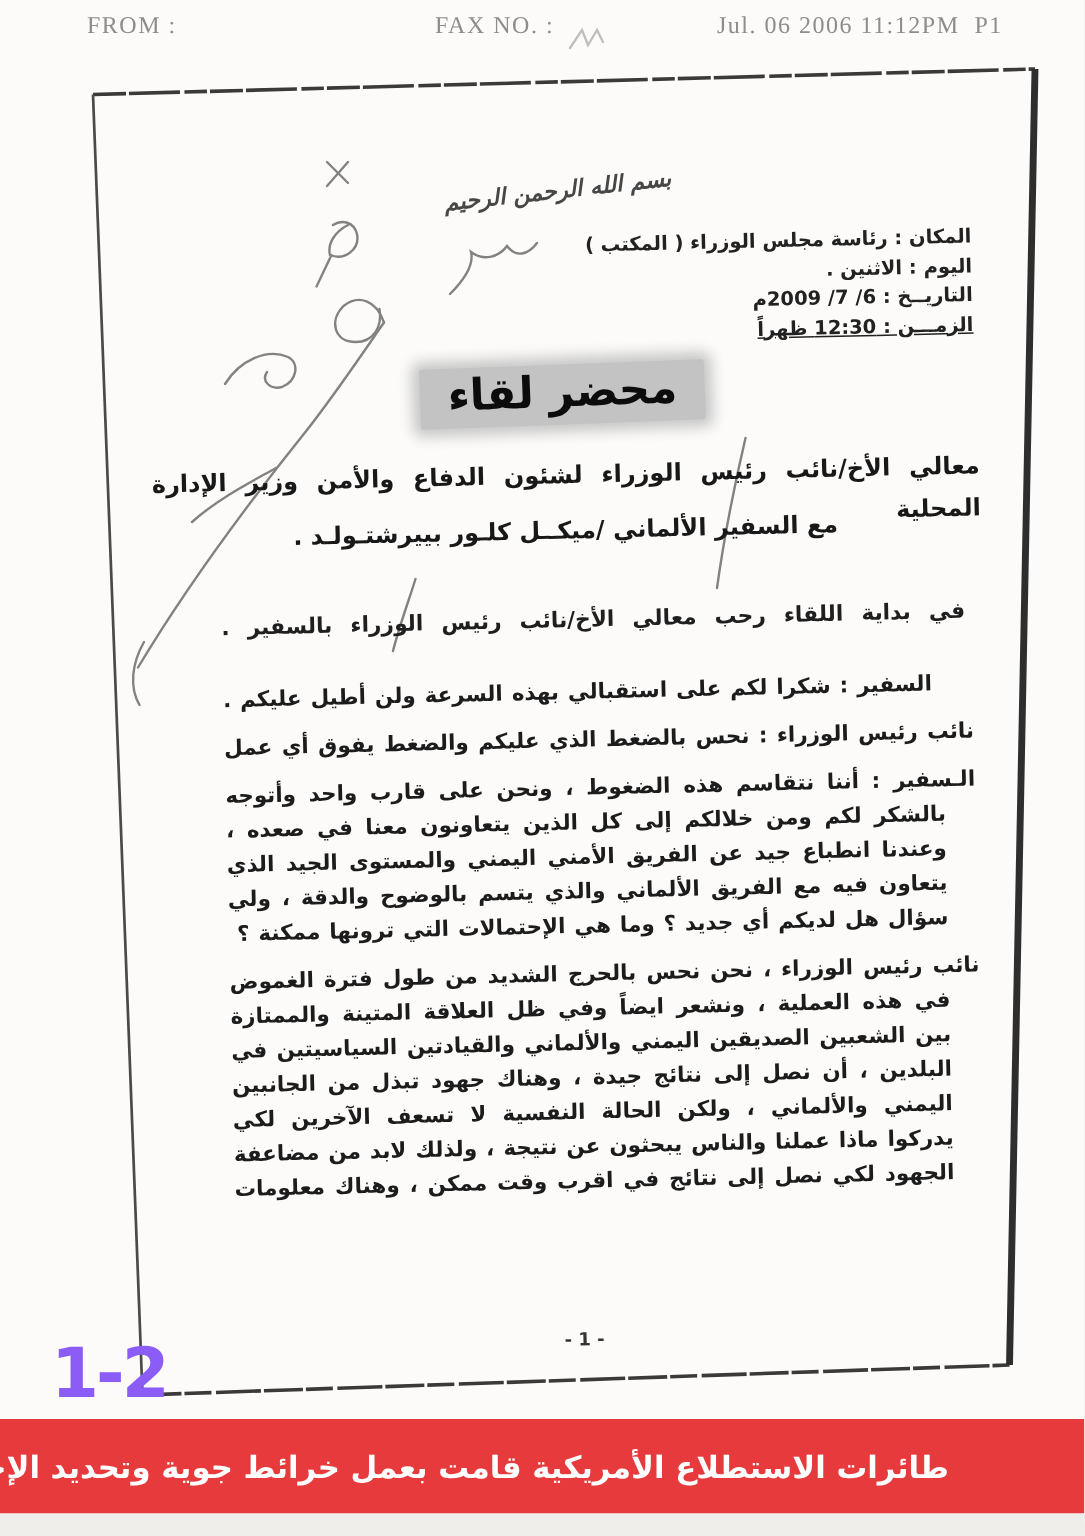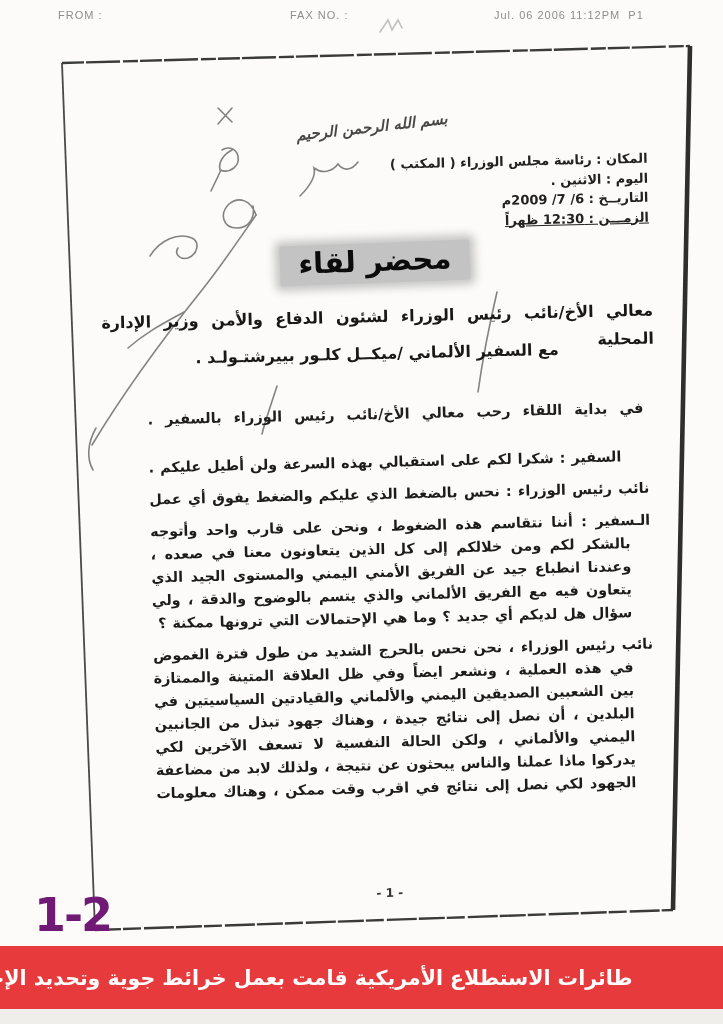--- a/index.html
+++ b/index.html
@@ -4,26 +4,26 @@
 <style>
   html,body{margin:0;padding:0;background:#e9e9e9;}
   .screen{
     position:relative;width:723px;height:1024px;overflow:hidden;
     background:#fcfbf9;
     font-family:"DejaVu Sans", sans-serif;
   }
   
   .fax-row span{
     position:absolute;top:9px;
-    font-family:Liberation Sans, sans-serif;
-    font-size:11px;color:#8d8d8d;letter-spacing:1px;white-space:pre;
+    font-family:Liberation Serif, serif;
+    font-size:16px;color:#8d8d8d;letter-spacing:1px;white-space:pre;
   }
   .fax-from{left:58px;}
   .fax-no{left:290px;}
-  .fax-time{left:494px;}
+  .fax-time{left:478px;}
 
   svg.overlay{position:absolute;left:0;top:0;width:723px;height:1024px;pointer-events:none;}
 
   
   #doc-content{
     position:absolute;left:0;top:0;width:723px;height:1024px;
     transform:rotate(-1.35deg);transform-origin:380px 520px;
     color:#1f1f1f;direction:rtl;
   }
   .basmala{
@@ -148,21 +148,21 @@
     <div class="paras">
       <p class="last-left">السفير : شكرا لكم على استقبالي بهذه السرعة ولن أطيل عليكم .</p>
       <p class="last-just">نائب رئيس الوزراء : نحس بالضغط الذي عليكم والضغط يفوق أي عمل</p>
       <p class="last-right">الـسفير : أننا نتقاسم هذه الضغوط ، ونحن على قارب واحد وأتوجه بالشكر لكم ومن خلالكم إلى كل الذين يتعاونون معنا في صعده ، وعندنا انطباع جيد عن الفريق الأمني اليمني والمستوى الجيد الذي يتعاون فيه مع الفريق الألماني والذي يتسم بالوضوح والدقة ، ولي سؤال هل لديكم أي جديد ؟ وما هي الإحتمالات التي ترونها ممكنة ؟</p>
       <p class="last-just">نائب رئيس الوزراء ، نحن نحس بالحرج الشديد من طول فترة الغموض في هذه العملية ، ونشعر ايضاً وفي ظل العلاقة المتينة والممتازة بين الشعبين الصديقين اليمني والألماني والقيادتين السياسيتين في البلدين ، أن نصل إلى نتائج جيدة ، وهناك جهود تبذل من الجانبين اليمني والألماني ، ولكن الحالة النفسية لا تسعف الآخرين لكي يدركوا ماذا عملنا والناس يبحثون عن نتيجة ، ولذلك لابد من مضاعفة الجهود لكي نصل إلى نتائج في اقرب وقت ممكن ، وهناك معلومات</p>
     </div>
 
     <div class="pagenum">- 1 -</div>
   </div>
 
-  <div class="page-index" style="color: #701a75;">1-2</div>
+  <div class="page-index" style="color: #8b5cf6;">1-2</div>
 
   <div class="banner" style="background: rgb(230, 58, 60);">
     <div class="banner-text">طائرات الاستطلاع الأمريكية قامت بعمل خرائط جوية وتحديد الإحداثيات</div>
   </div>
 
   <div class="bottom-strip"></div>
 
 </div>
 
 </body></html>

